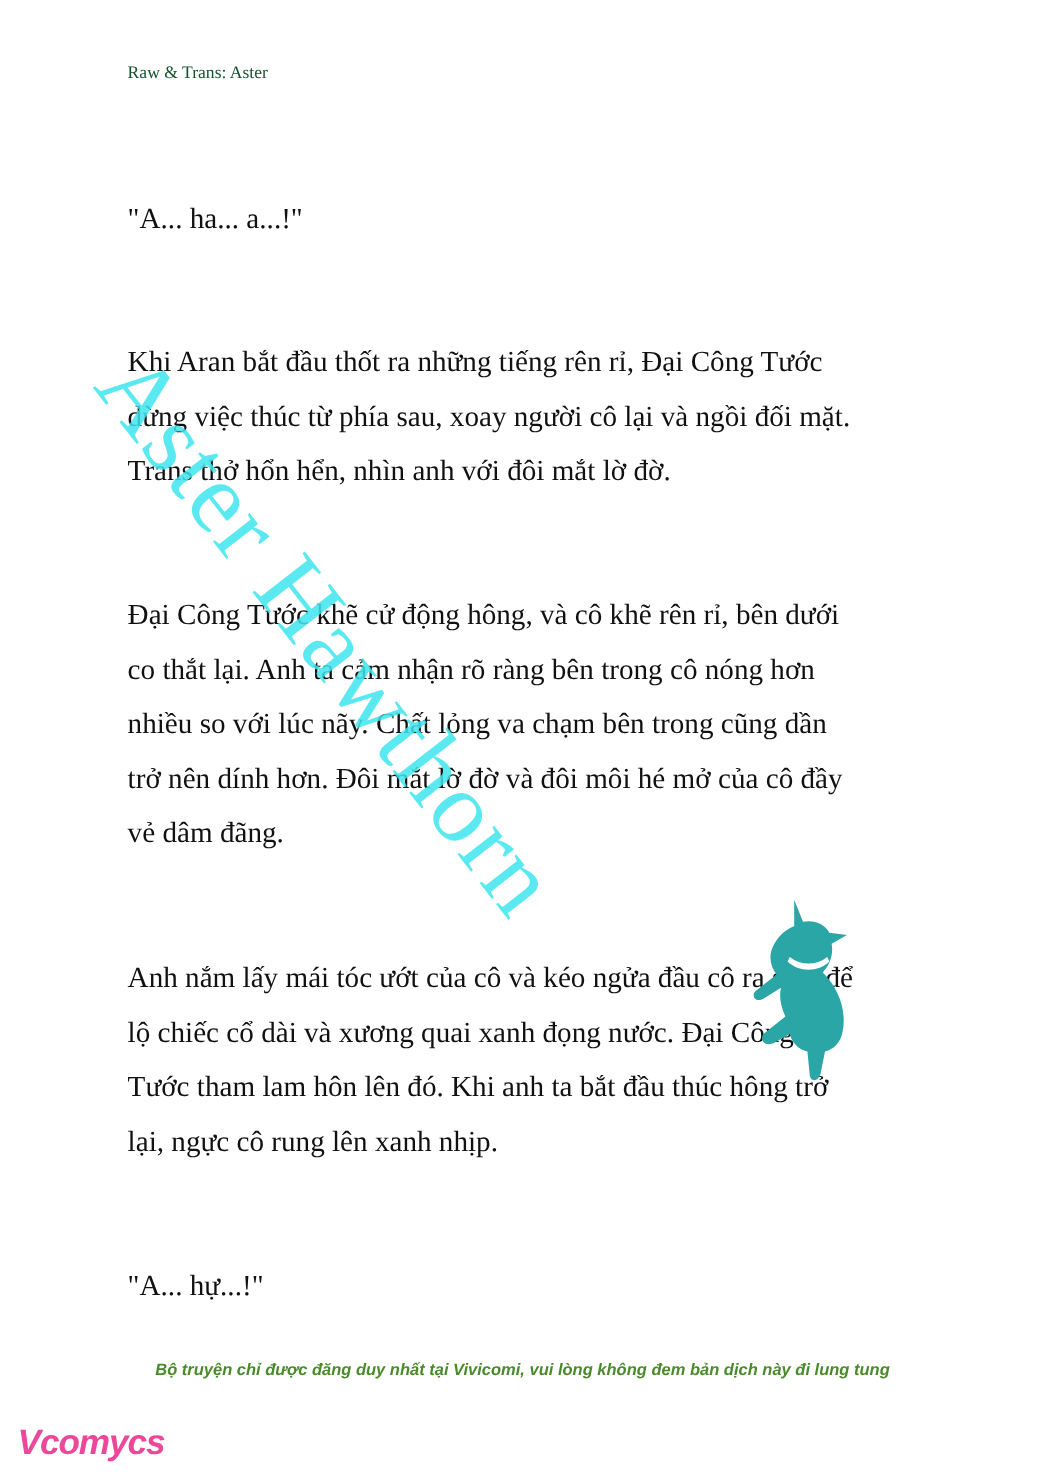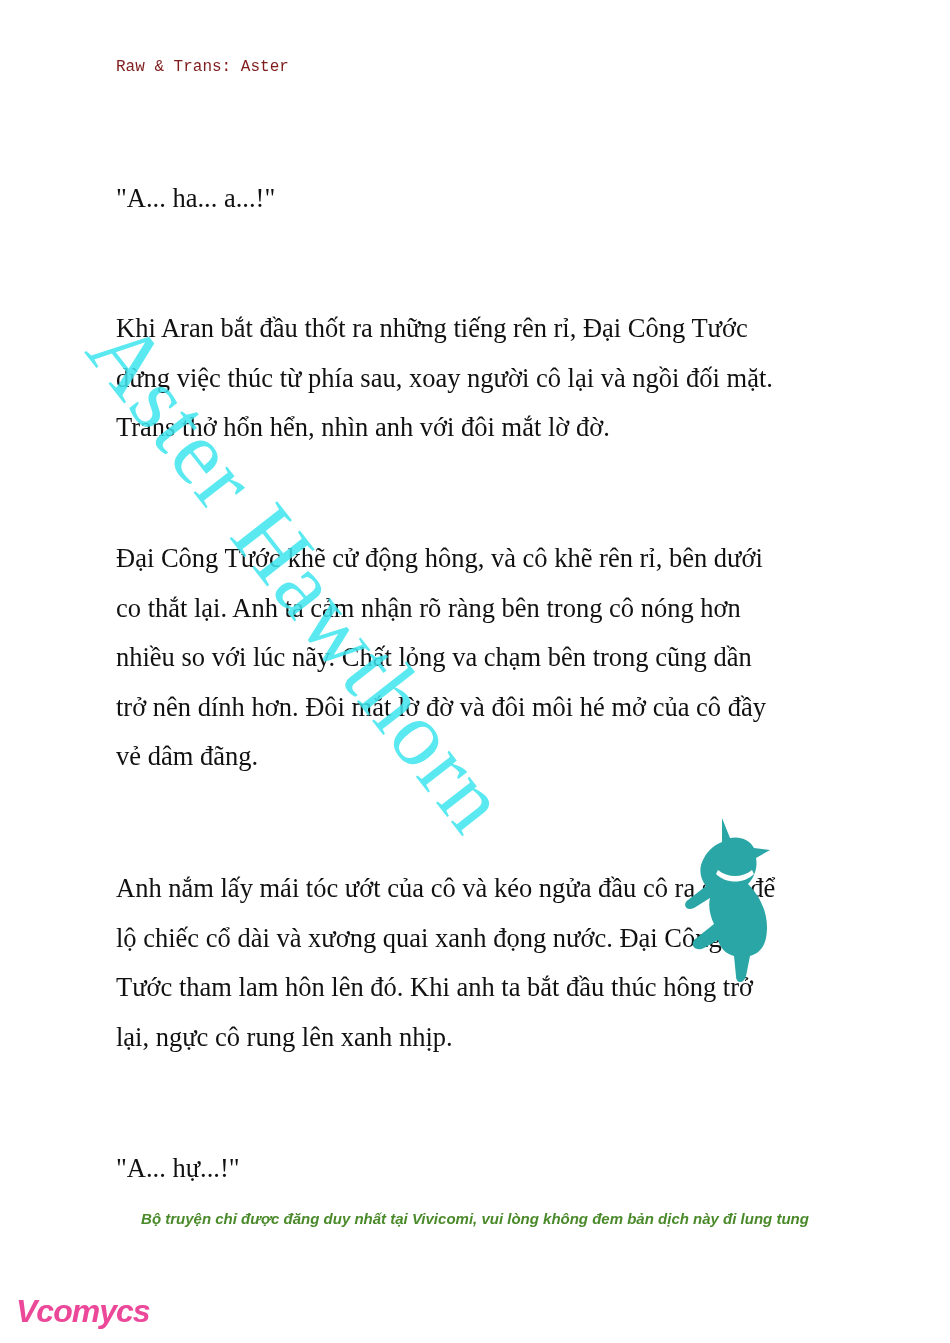--- a/index.html
+++ b/index.html
@@ -1,38 +1,39 @@
 <!DOCTYPE html>
 <html><head>
 <meta charset="utf-8">
 <style>
   html, body { margin: 0; padding: 0; background: #ffffff; }
   body { width: 950px; height: 1343px; position: relative; overflow: hidden; }
   .page { position: absolute; left: 0; top: 0; width: 950px; height: 1343px; background: #fff; }
   .header {
     position: absolute; left: 116px; top: 58px;
-    font-family: Liberation Mono, monospace; font-size: 16px; color: #7f1d1d;
+    font-family: Liberation Serif, serif; font-size: 16px; color: #14532d;
   }
   .body-text {
     position: absolute; left: 116px;
     font-family: "Liberation Serif", serif; font-size: 26.5px; color: #111;
     line-height: 49.5px; white-space: nowrap;
   }
   .line { display: block; height: 49.5px; }
   .watermark {
     position: absolute; left: 150px; top: 300px;
     font-family: "Liberation Serif", serif; font-size: 92px; color: #3ee6ee;
     opacity: 0.85; transform-origin: 0 0; transform: rotate(52deg);
     white-space: nowrap; letter-spacing: 2px; pointer-events: none;
   }
   .cat { position: absolute; left: 670px; top: 808px; width: 120px; height: 180px; pointer-events: none; }
   .footer {
     position: absolute; left: 0; width: 950px; text-align: center;
     font-family: "Liberation Sans", sans-serif; font-size: 15px; font-style: italic; font-weight: bold;
     color: #4a8a2a;
+    margin-top: 27px;
   }
   .logo {
     position: absolute; left: 16px; top: 1293px;
     font-family: "Liberation Sans", sans-serif; font-size: 32px; font-style: italic; font-weight: bold;
     color: #ec4899; letter-spacing: -1px;
   }
 </style>
 </head>
 <body>
 

